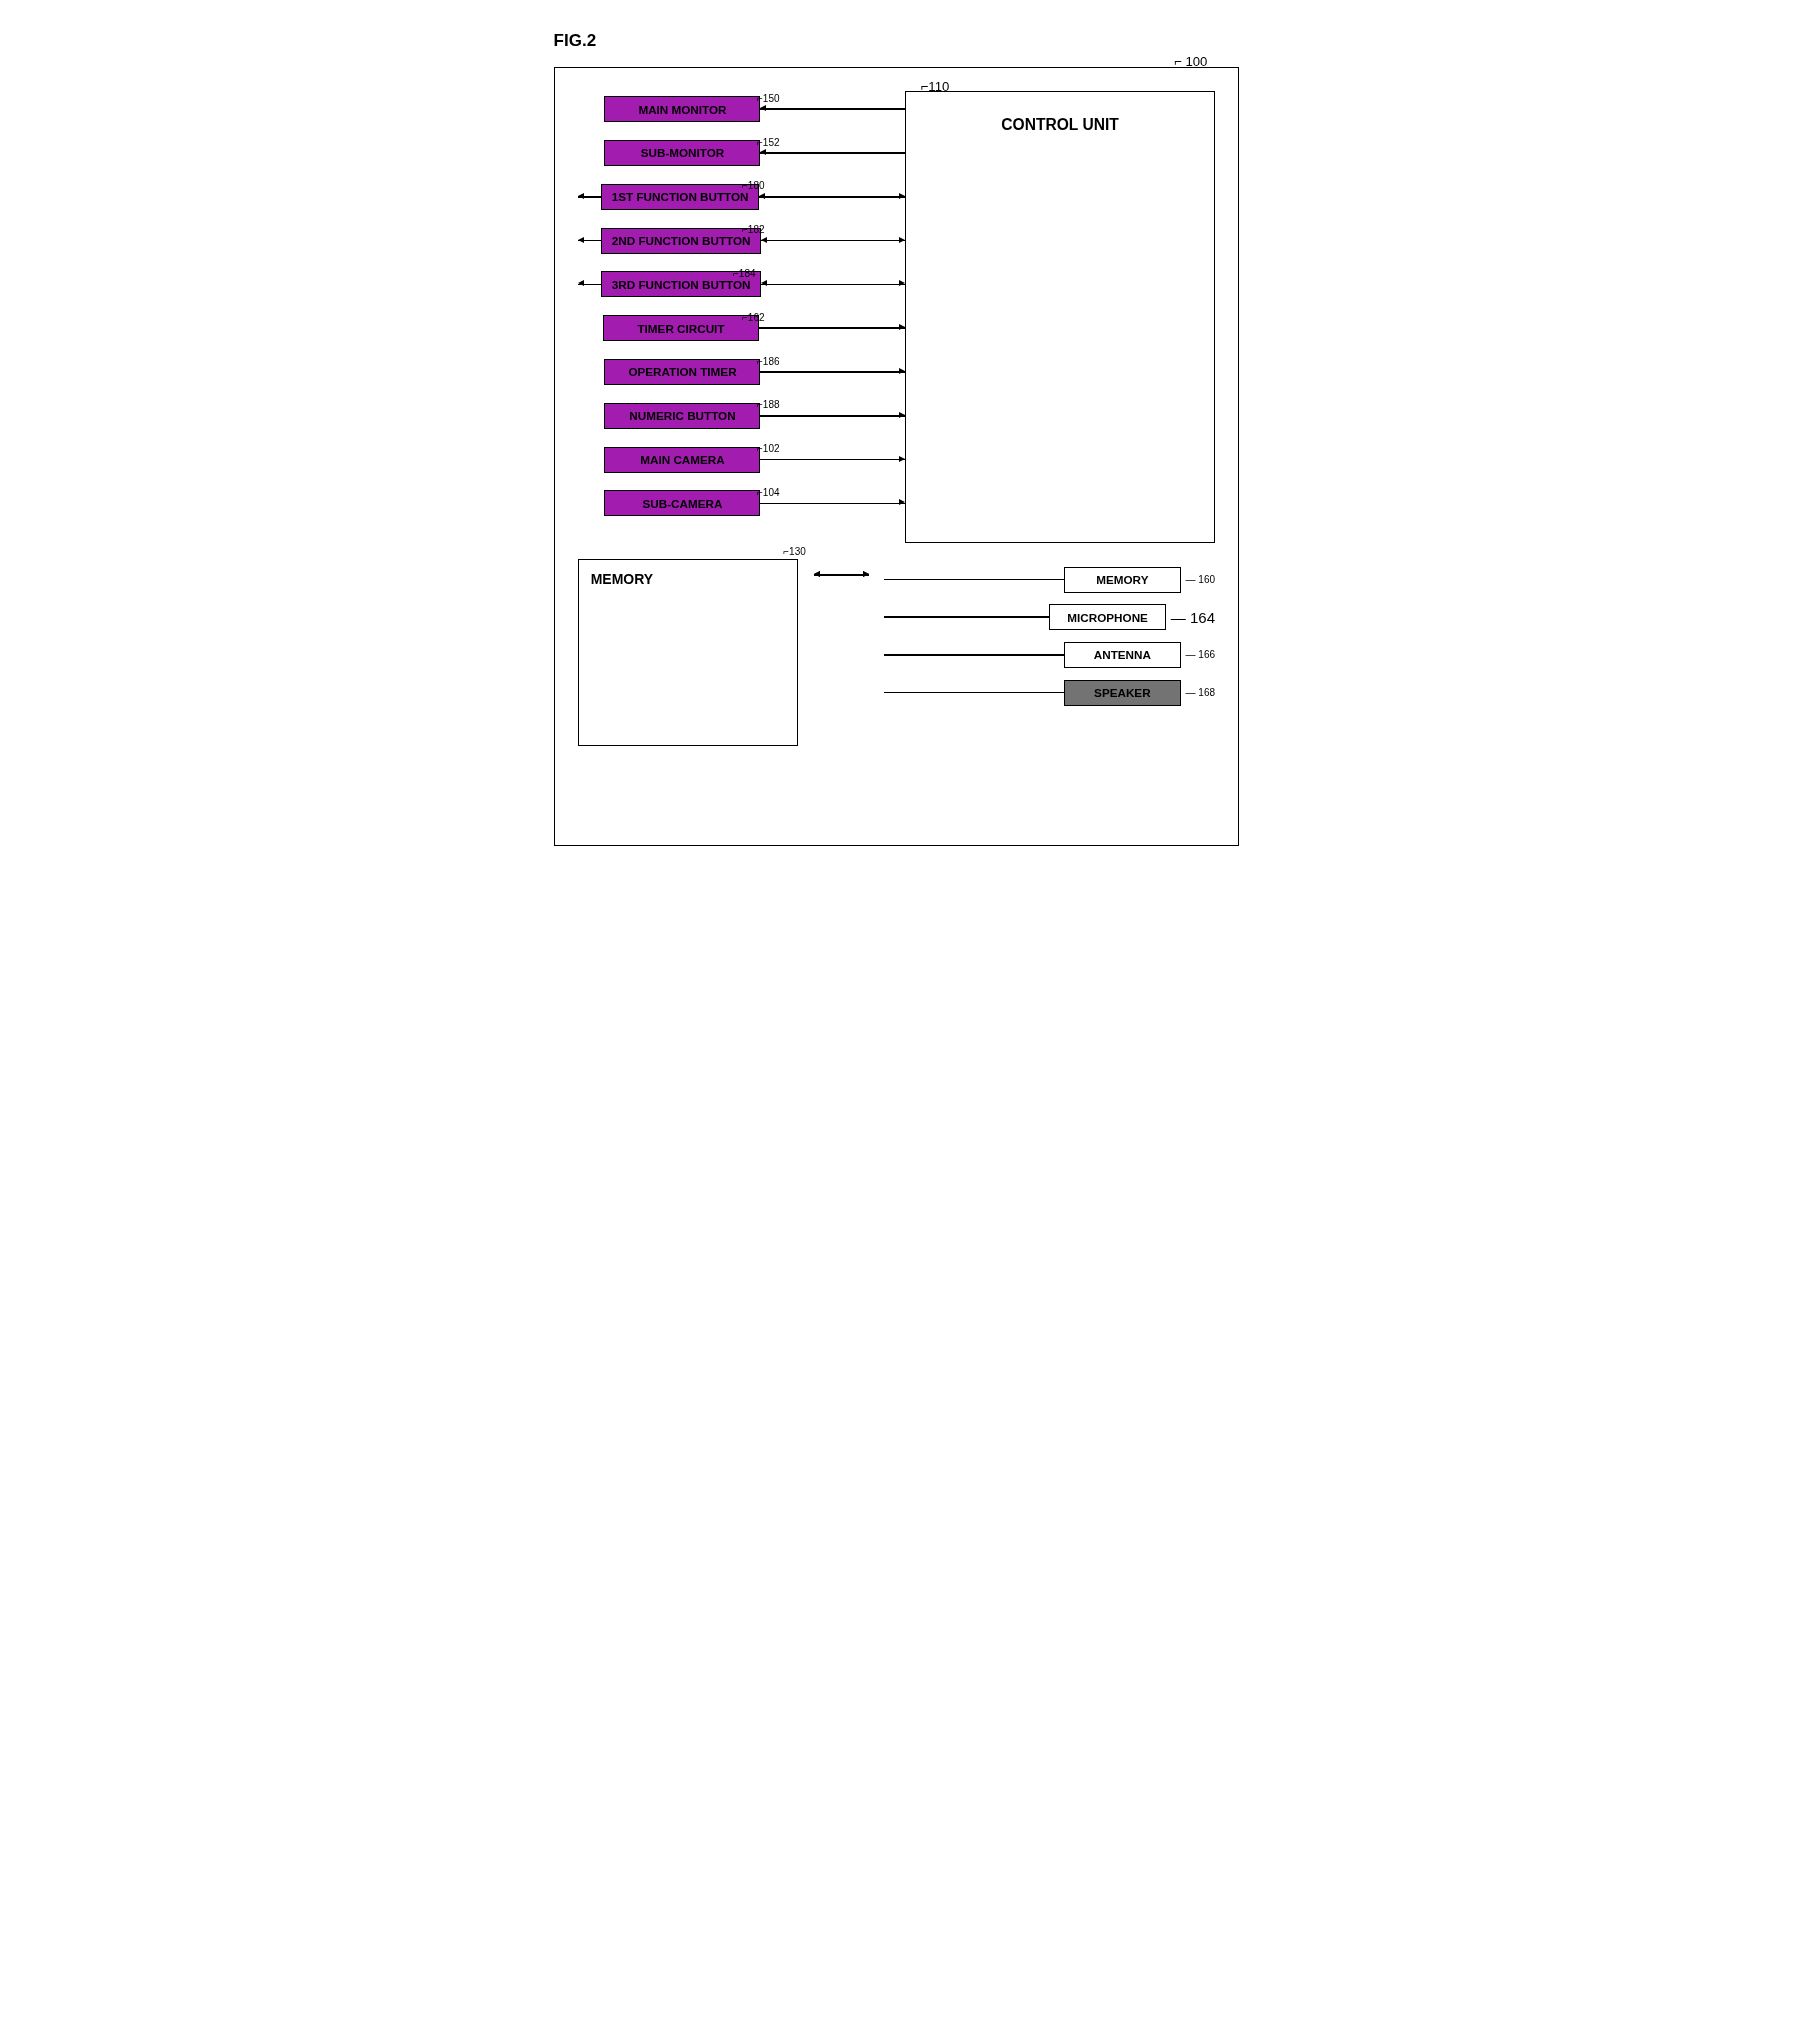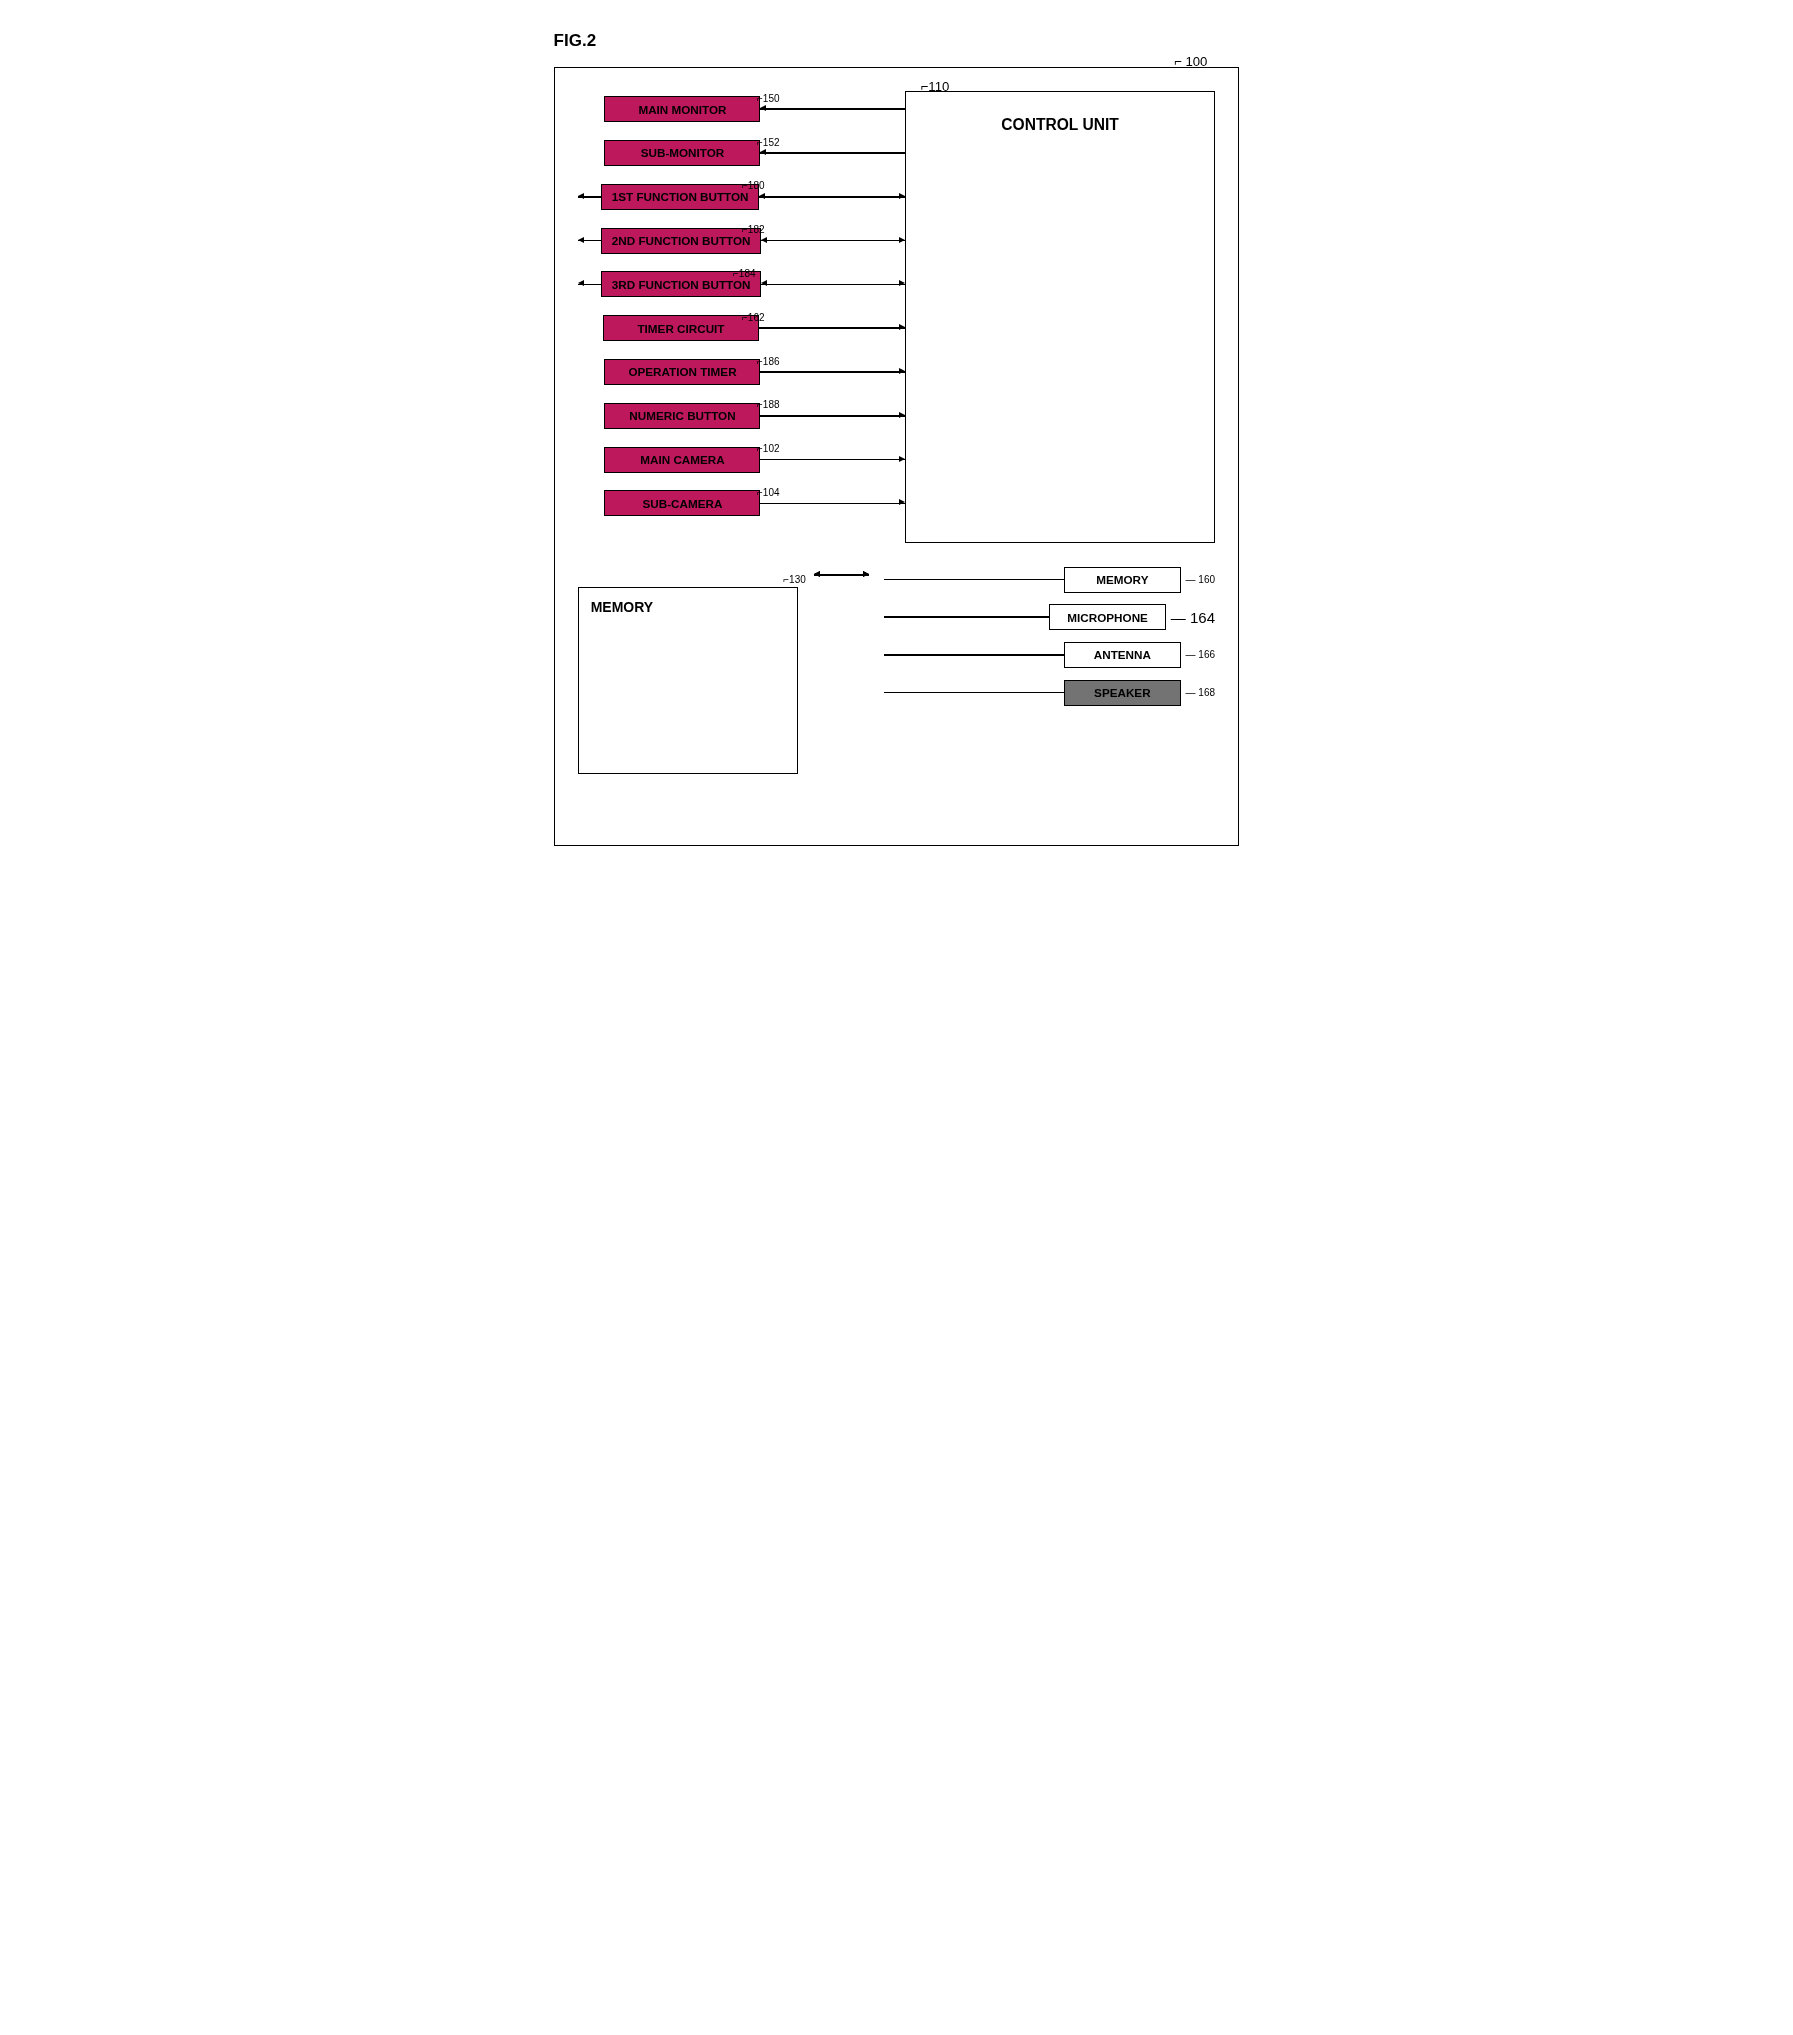--- a/index.html
+++ b/index.html
@@ -105,21 +105,21 @@
       position: relative;
       margin-bottom: 6.2px;
     }
     .d-row .box {
       border: 1.6px solid #000;
       padding: 5.5px 9.4px;
       font-size: 11.7px;
       font-weight: bold;
       text-align: center;
       min-width: 171px;
-      background: #be185d;
+      background: #a21caf;
     }
     .hline-with-right-arrow {
       height: 1.6px;
       background: #000;
       flex: 1;
       position: relative;
     }
     .hline-with-right-arrow::after {
       content: '';
       position: absolute;
@@ -299,21 +299,21 @@
         </div>
         <div class="control-unit-box">
           <span>CONTROL UNIT</span>
         </div>
       </div>
 
     </div>
 
     <div class="bottom-area">
 
-      <div style="position:relative;margin-top:28px;">
+      <div style="position:relative;">
         <div style="position:absolute; top:-12.5px; right:-7.8px; font-size:10px;">⌐130</div>
         <div class="memory-box">
           <span>MEMORY</span>
         </div>
       </div>
 
       <div style="display:flex; align-items:center; flex:0 0 55px; margin-top:15.6px;">
         <div class="hline-both-arrows" style="flex:1; height:1.6px; background:#000; position:relative;">
           <div style="position:absolute; right:0; top:-3.1px; width:0; height:0; border-top:3.9px solid transparent; border-bottom:3.9px solid transparent; border-left:6.2px solid #000;"></div>
           <div style="position:absolute; left:0; top:-3.1px; width:0; height:0; border-top:3.9px solid transparent; border-bottom:3.9px solid transparent; border-right:6.2px solid #000;"></div>

